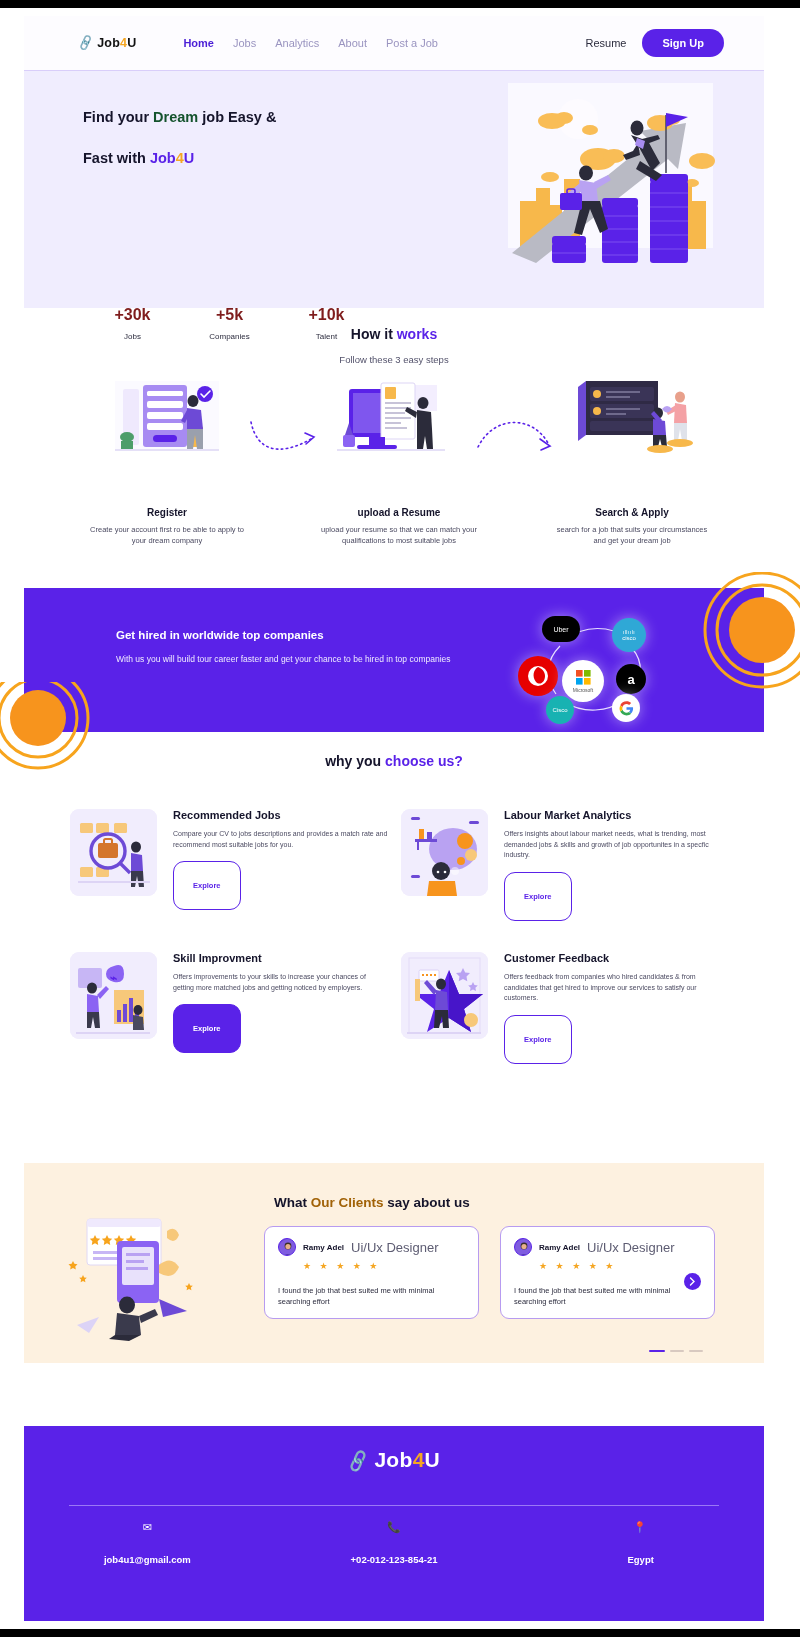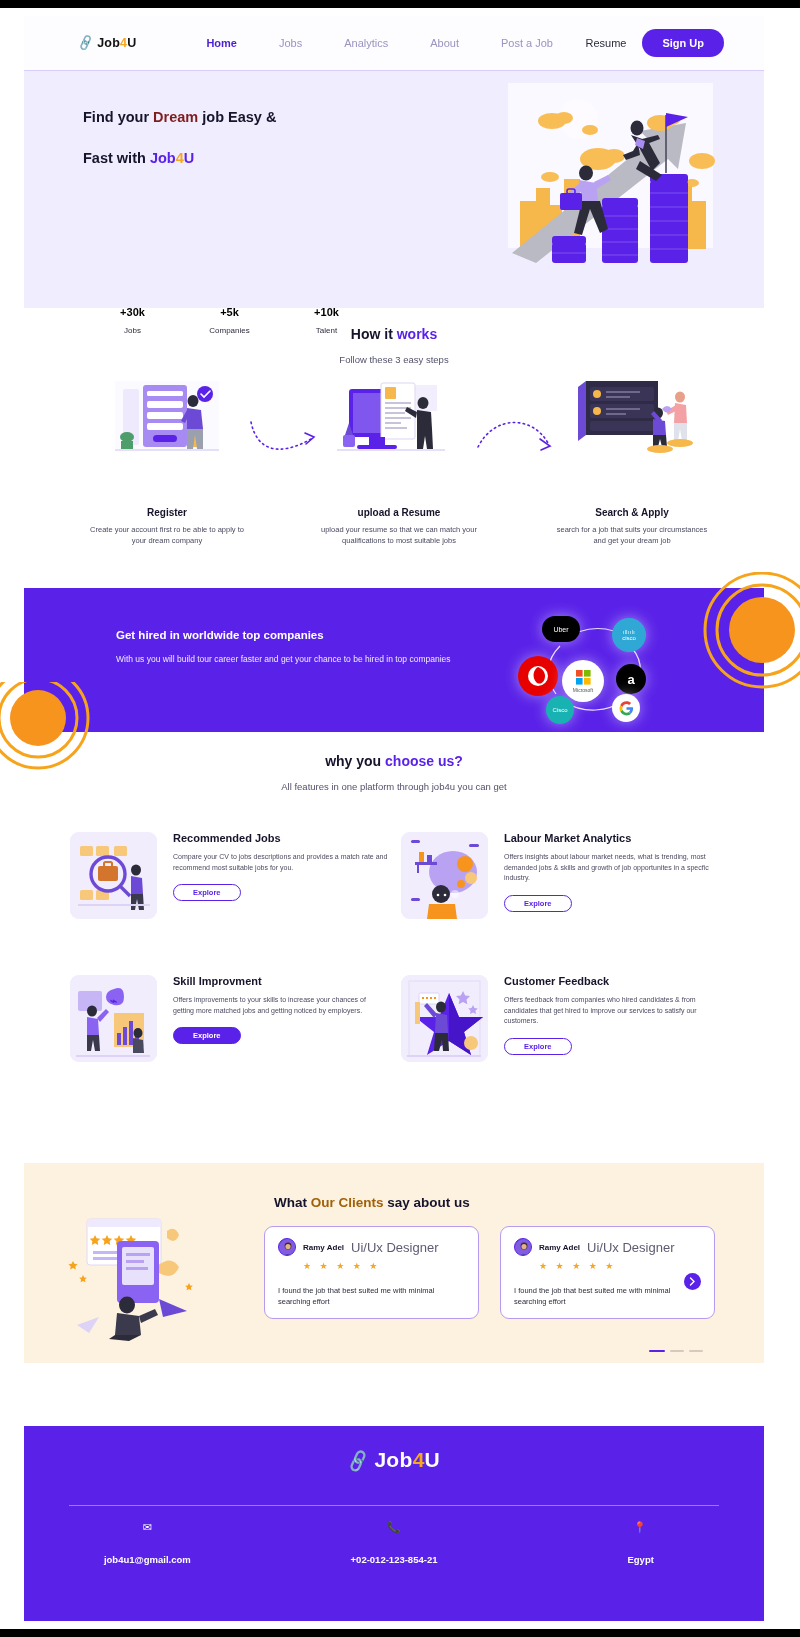--- a/index.html
+++ b/index.html
@@ -22,37 +22,37 @@
     background: #fdfcff;
     display: flex; align-items: center;
     border-bottom: 1px solid #d9cefa;
   }
   .logo { display: flex; align-items: center; margin-left: 55px; font-weight: bold; font-size: 12.5px; letter-spacing: .2px;}
   .logo .clip { color: #5b2be0; font-size: 12px; margin-right: 3px; display:inline-block; transform: rotate(-20deg);}
   .logo .job { color: #111; }
   .logo .four { color: #f5a623; }
   .logo .u { color: #111; }
   .navlinks { display: flex; align-items: center; gap: 19px; margin-left: 47px; }
-  .navlinks a { font-size: 11px; color: #9a94c0; text-decoration: none; margin-left: 23px; }
+  .navlinks a { font-size: 11px; color: #9a94c0; text-decoration: none; }
   .navlinks a.active { color: #4b1fd6; font-weight: bold; }
   .navright { margin-left: auto; margin-right: 40px; display: flex; align-items: center; gap: 16px; }
   .login { font-size: 11px; color: #2c2c3e; text-decoration: none; }
   .signup {
     background: #5a22e8; color: #fff; font-size: 11px; font-weight: bold;
     border: none; border-radius: 14px; padding: 8px 20px; cursor: pointer;
   }
 
   
   .hero {
     position: absolute; left: 24px; top: 63px; width: 740px; height: 237px;
     background: #f0edfe;
   }
   .hero-left { position: absolute; left: 59px; top: 32px; width: 330px; }
   .hero-h1 { font-size: 14.5px; font-weight: bold; color: #15142b; line-height: 28px; }
-  .hero-h1 .dream { color: #7f1d1d; margin-top: 6px; }
+  .hero-h1 .dream { color: #14532d; margin-top: 6px; }
   .hero-h1 .job { color: #5a22e8; }
   .hero-h1 .four { color: #f5a623; }
   .searchbar {
     position: absolute; left: 59px; top: 113px; width: 295px; height: 29px;
     background: #fff; border-radius: 16px; display: flex; align-items: center;
     box-shadow: 0 1px 4px rgba(90,34,232,.08);
   }
   .sb-icon { margin-left: 12px; width: 11px; height: 11px; }
   .sb-input {
     border: none; outline: none; background: transparent;
@@ -64,21 +64,21 @@
   .sb-loc { display: flex; align-items: center; margin-left: 10px; gap: 5px; cursor: pointer; }
   .sb-loc span { font-size: 9px; color: #9c9cb5; }
   .chev { width: 7px; height: 7px; border-right: 1.3px solid #6b6b85; border-bottom: 1.3px solid #6b6b85; transform: rotate(45deg) translate(-2px,-2px); }
   .searchbtn {
     margin-left: auto; background: #5a22e8; color: #fff; border: none;
     border-radius: 15px; height: 26px; width: 64px; font-size: 9.5px; font-weight: bold;
     cursor: pointer; margin-right: -32px; font-family: "Liberation Sans", sans-serif;
   }
   .stats { position: absolute; left: 80px; top: 235px; display: flex; gap: 40px; }
   .stat { text-align: center; width: 57px; }
-  .stat .num { font-size: 11px; font-weight: bold; color: #000000; }
+  .stat .num { font-size: 16px; font-weight: bold; color: #7f1d1d; }
   .stat .lbl { font-size: 8px; color: #2c2c3e; margin-top: 8px; }
   .hero-art {
     position: absolute; left: 466px; top: 12px; width: 248px; height: 180px;
     overflow: hidden;
   }
 
   
   .how { position: absolute; left: 24px; top: 318px; width: 740px; }
   .sec-title { text-align: center; font-size: 14px; font-weight: bold; color: #15142b; }
   .sec-title .accent { color: #5a22e8; }
@@ -108,21 +108,21 @@
   
   .why { position: absolute; left: 24px; top: 745px; width: 740px; }
   .cards { position: relative; margin-top: 40px; }
   .fcard { position: absolute; display: flex; gap: 16px; width: 300px; }
   .fcard .thumb { width: 87px; height: 87px; border-radius: 9px; background: #f1edfd; flex: 0 0 87px; position: relative; overflow: hidden; }
   .fcard h3 { font-size: 11px; font-weight: bold; color: #15142b; }
   .fcard p { font-size: 7px; color: #4b4a61; line-height: 10.5px; margin-top: 8px; width: 215px; }
   .explore {
     margin-top: 11px; font-size: 7.5px; font-weight: bold; color: #5a22e8;
     background: #fff; border: 1.2px solid #5a22e8; border-radius: 11px;
-    padding: 3px 19px; cursor: pointer; font-family: "Liberation Sans", sans-serif;
+    padding: 19px 19px; cursor: pointer; font-family: "Liberation Sans", sans-serif;
   }
   .explore.filled { background: #5a22e8; color: #fff; }
   .c1 { left: 46px; top: 0; }
   .c2 { left: 377px; top: 0; }
   .c3 { left: 46px; top: 143px; }
   .c4 { left: 377px; top: 143px; }
 
   
   .testi {
     position: absolute; left: 24px; top: 1155px; width: 740px; height: 200px;
@@ -476,21 +476,20 @@
       <circle cx="48" cy="36" r="39" fill="none" stroke="#f7a41d" stroke-width="3"></circle>
       <circle cx="48" cy="36" r="28" fill="#f7941d"></circle>
     </svg>
   </div>
 
   <div class="why">
     <div class="sec-title">
       <span>why you</span>
       <span class="accent">choose us?</span>
     </div>
-    <div class="sec-sub">All features in one platform through job4u you can get</div>
 
     <div class="cards" style="height:290px">
 
       <div class="fcard c1">
         <div class="thumb">
           <svg width="87" height="87" viewBox="0 0 87 87">
             <rect width="87" height="87" fill="#f1edfd"></rect>
             <g fill="#f7c87a">
               <rect x="10" y="14" width="13" height="10" rx="1.5"></rect>
                 <rect x="26" y="14" width="13" height="10" rx="1.5"></rect>

